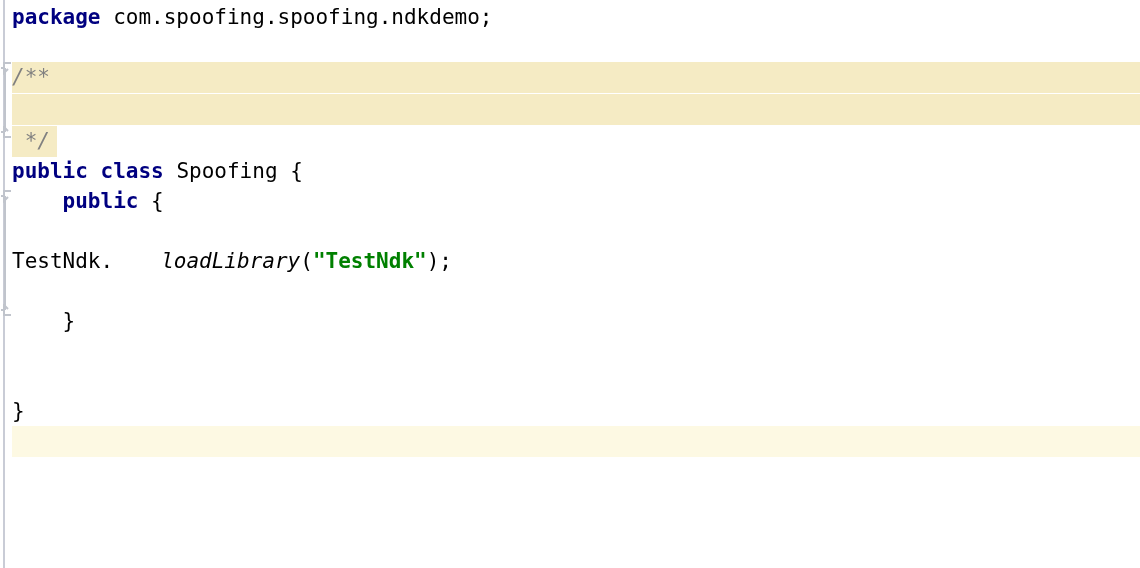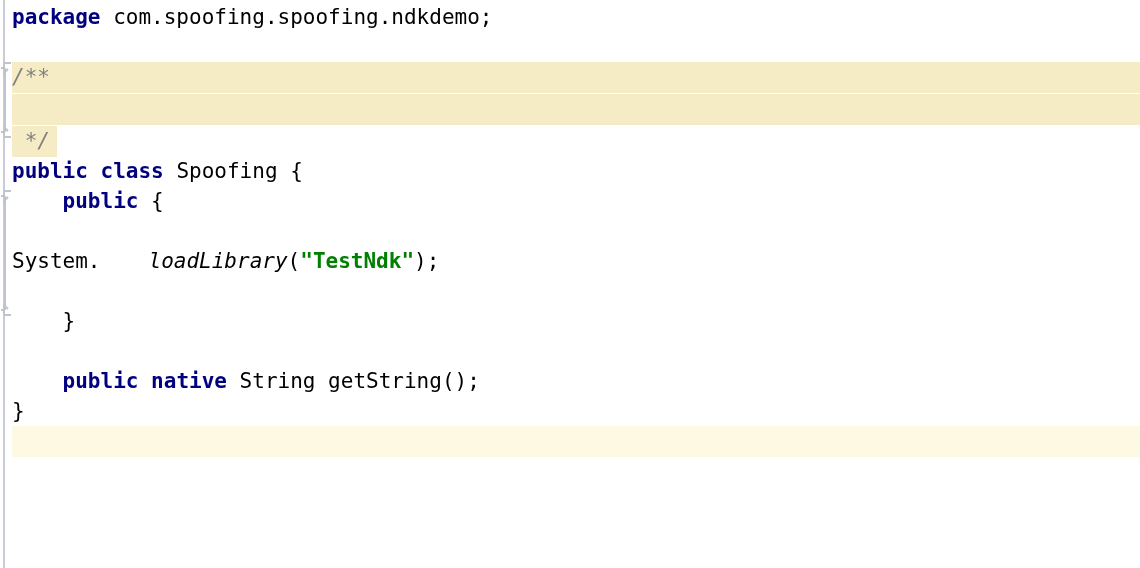--- a/index.html
+++ b/index.html
@@ -100,25 +100,24 @@
     </div>
 
   <div class="code-layer" id="code-layer">
       <div class="line" style="top: 2px;"><span class="kw">package</span><span class="plain"> com.spoofing.spoofing.ndkdemo;</span></div>
       <div class="line" style="top: 32px;"></div>
       <div class="line" style="top: 62px;"><span class="cmt">/**</span></div>
       <div class="line" style="top: 126px;"><span class="cmt"> */</span></div>
       <div class="line" style="top: 156px;"><span class="kw">public</span><span class="plain"> </span><span class="kw">class</span><span class="plain"> Spoofing {</span></div>
       <div class="line" style="top: 186px;"><span class="plain">    </span><span class="kw">public</span><span class="plain"> {</span></div>
       <div class="line" style="top: 216px;"></div>
-      <div class="line" style="top: 246px;"><span class="plain">System.</span><span class="static-field">loadLibrary</span><span class="plain">(</span><span class="str">"TestNdk"</span><span class="plain">);</span></div>
+      <div class="line" style="top: 246px;"><span class="plain">TestNdk.</span><span class="static-field">loadLibrary</span><span class="plain">(</span><span class="str">"TestNdk"</span><span class="plain">);</span></div>
       <div class="line" style="top: 276px;"></div>
       <div class="line" style="top: 306px;"><span class="plain">    }</span></div>
       <div class="line" style="top: 336px;"></div>
-      <div class="line" style="top: 366px;"><span class="plain">    </span><span class="kw">public</span><span class="plain"> </span><span class="kw">native</span><span class="plain"> String getString();</span></div>
       <div class="line" style="top: 396px;"><span class="plain">}</span></div>
       <div class="line" style="top: 426px;"></div>
     </div>
 
   <div class="gutter"></div>
   <div class="gutter-border"></div>
   <div id="fold-layer">
       <div class="fold-rail" style="top: 68px; height: 64px;"></div>
       <div class="fold-rail" style="top: 196px; height: 114px;"></div>
       <div class="fold-cap" style="top: 62px;">

